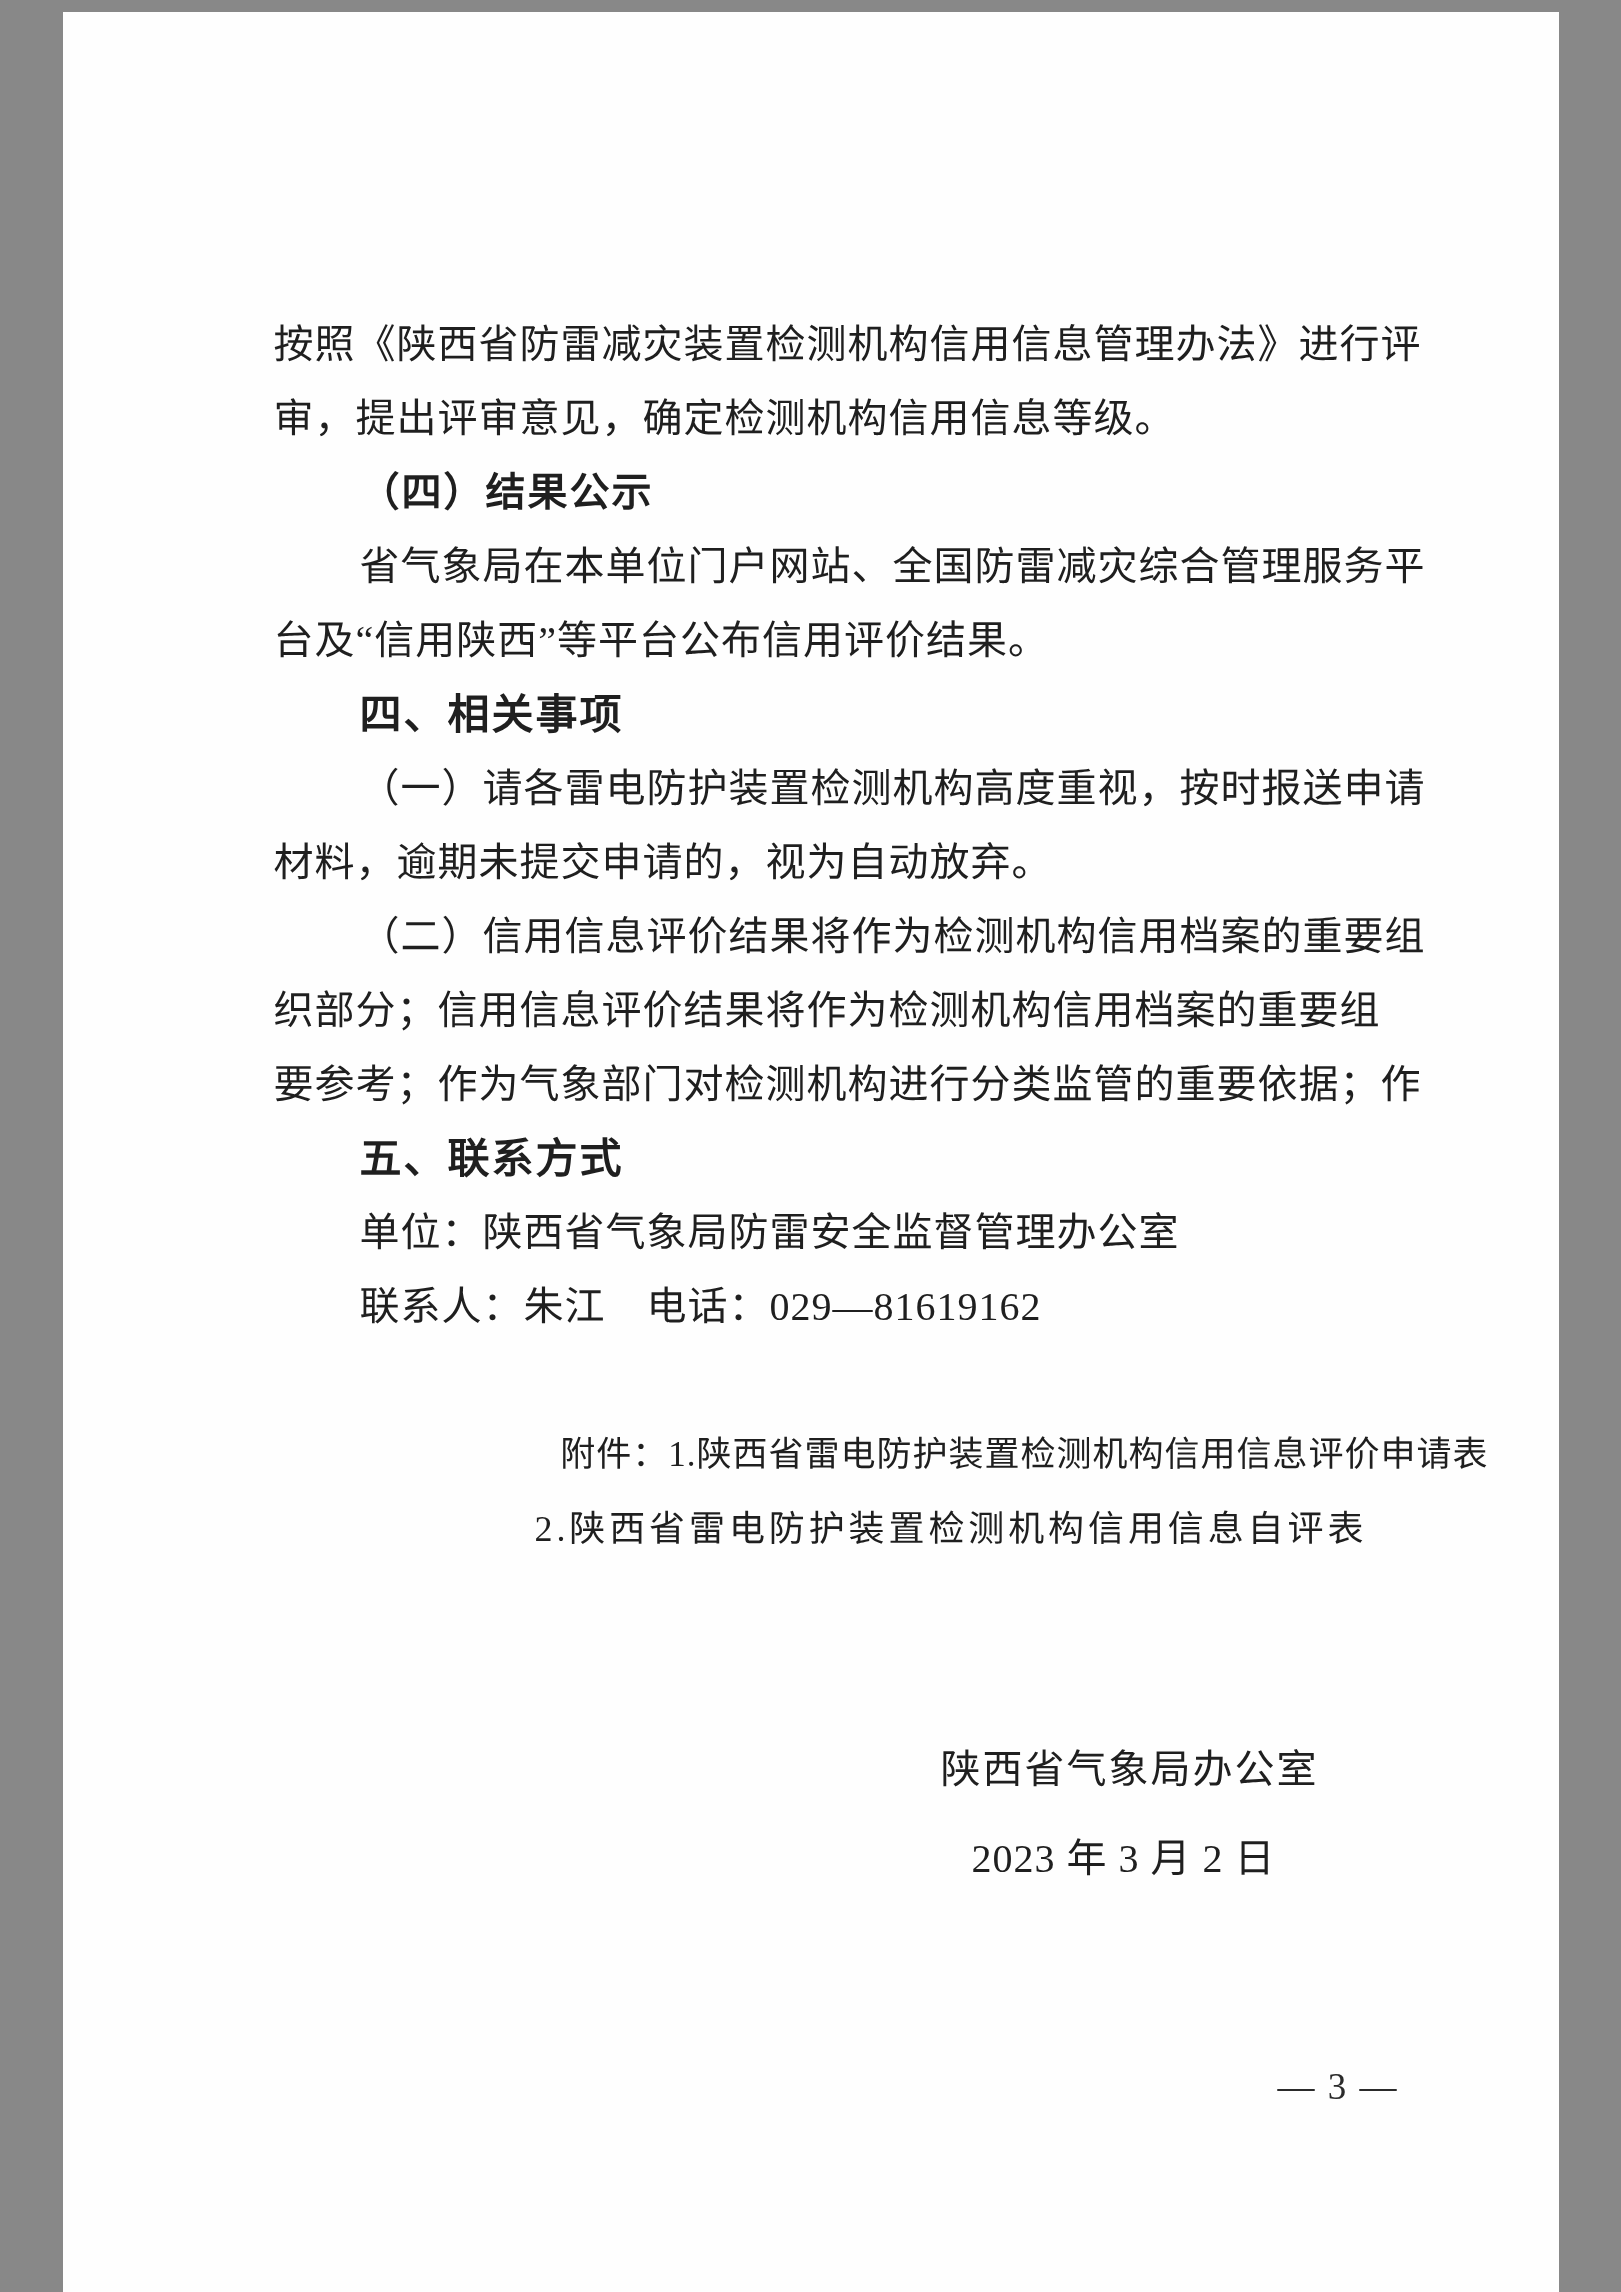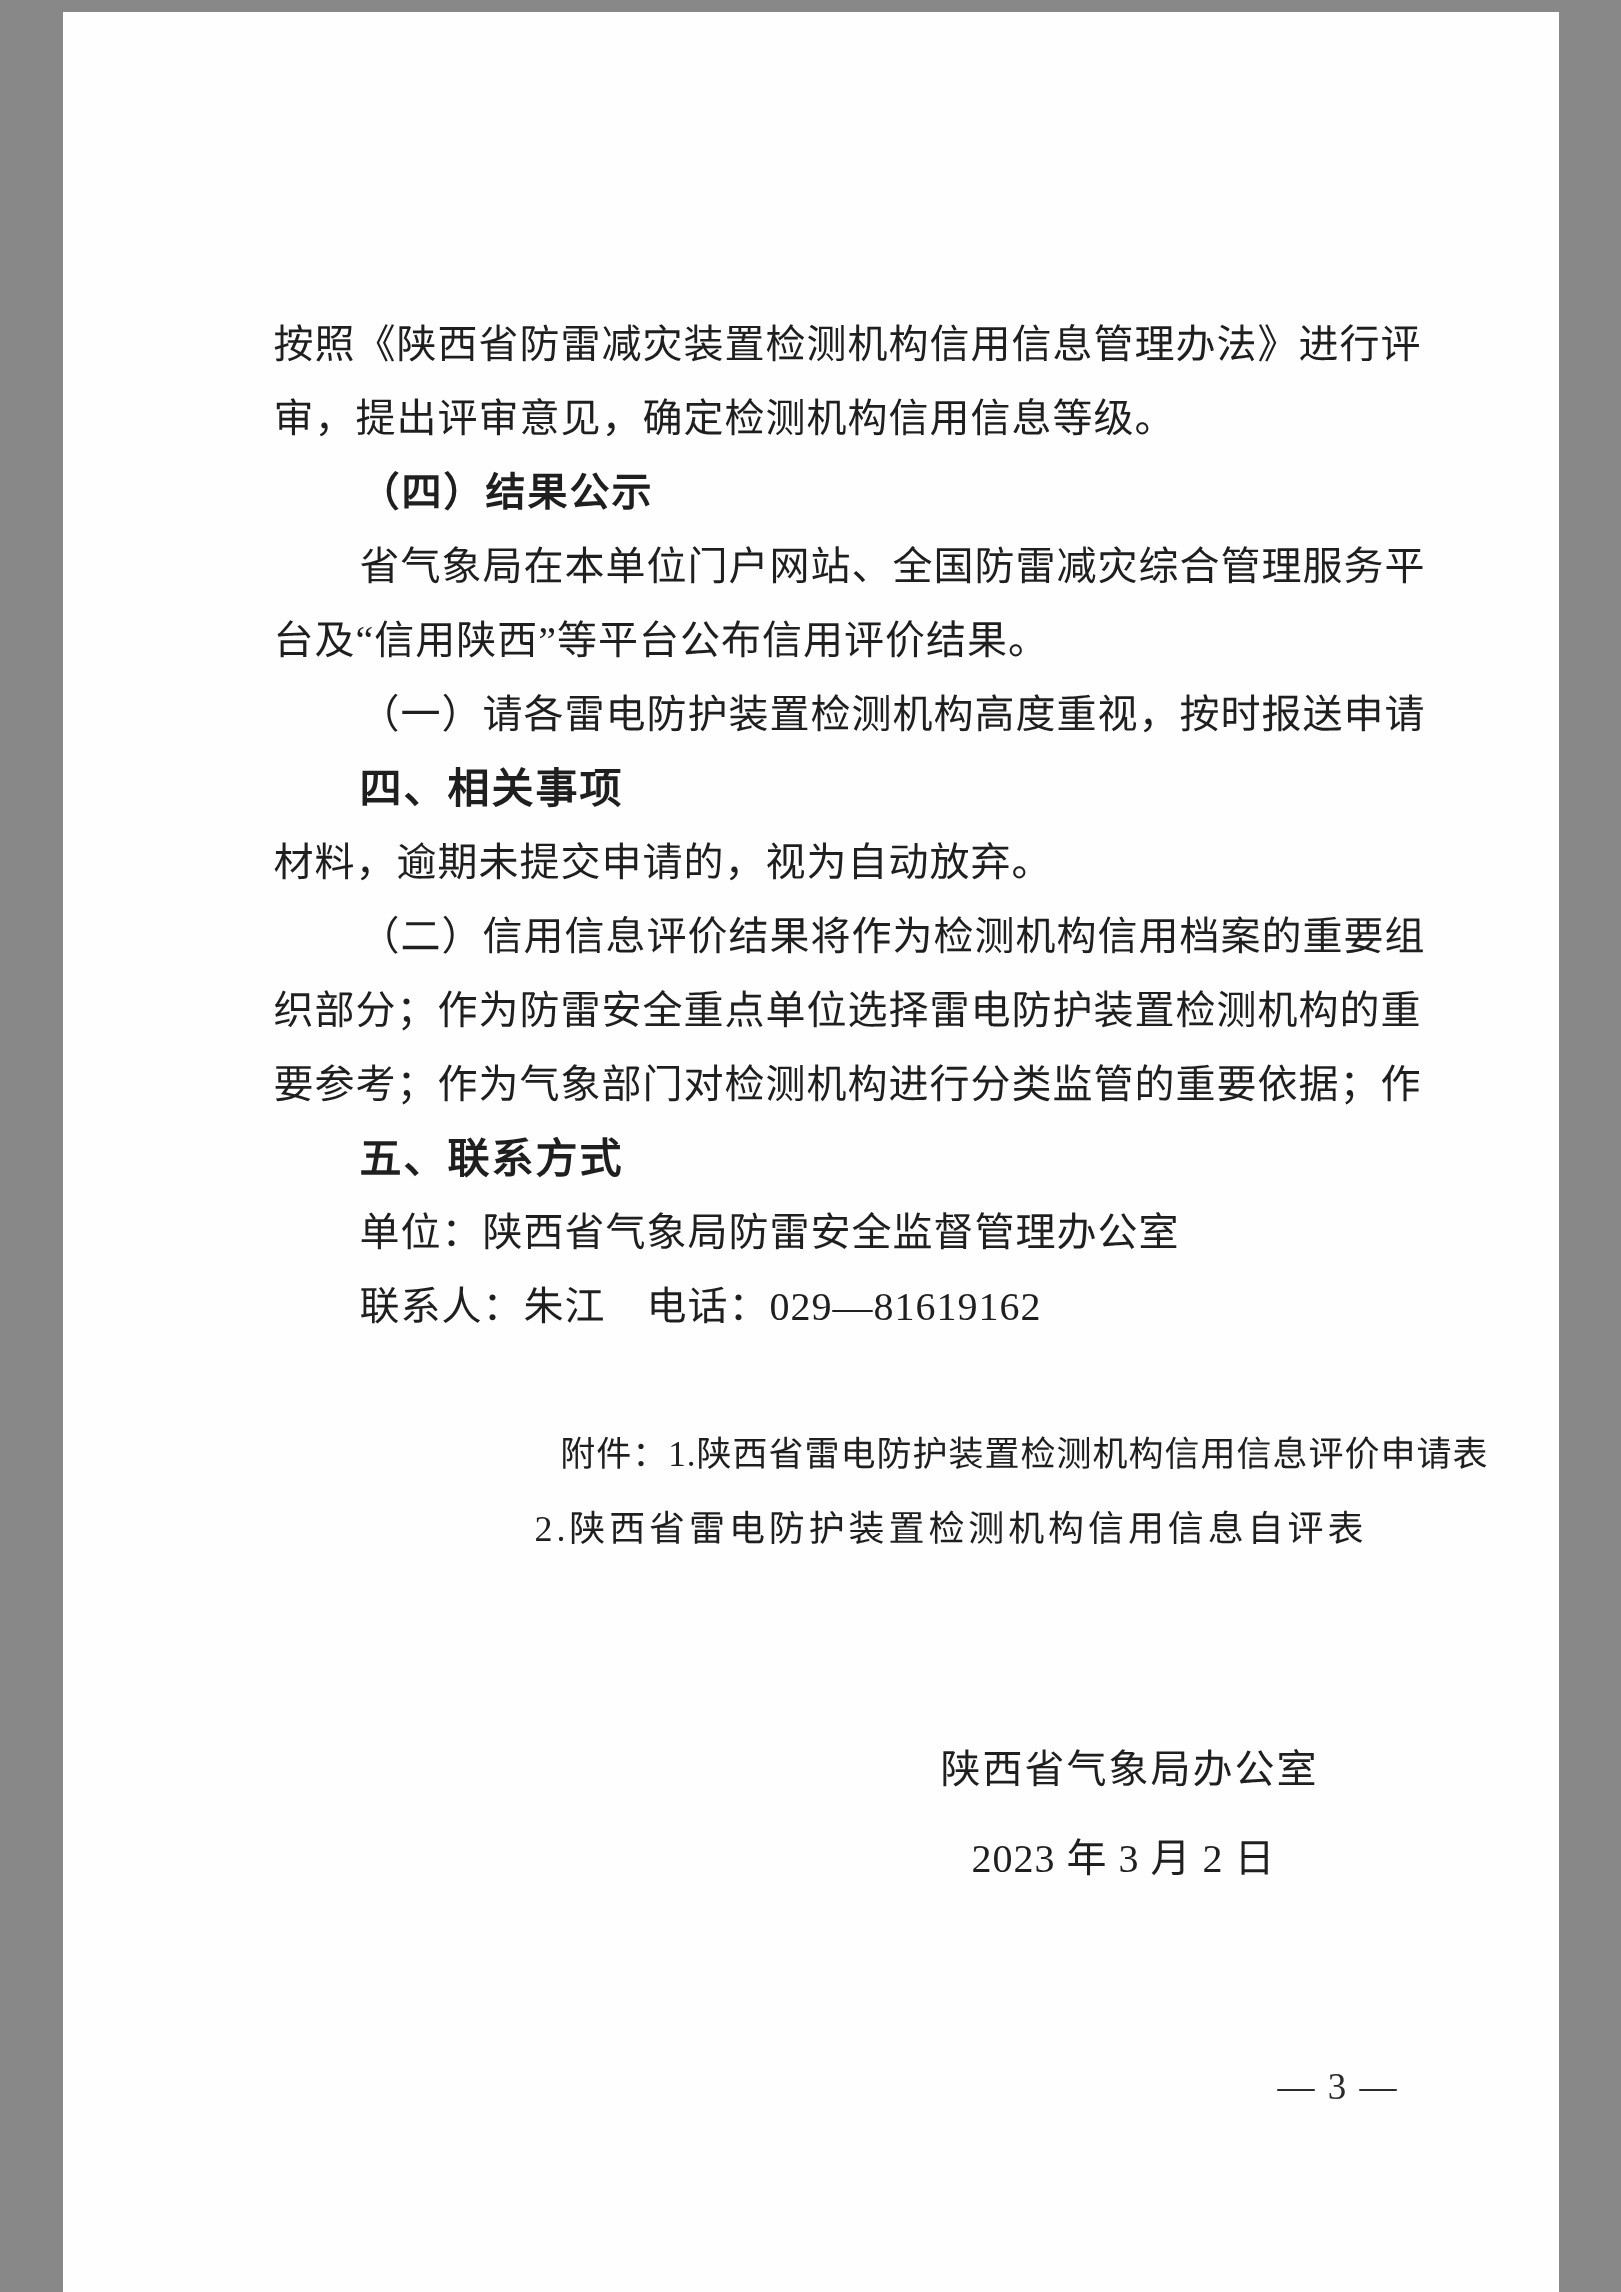--- a/index.html
+++ b/index.html
@@ -86,25 +86,25 @@
 </head>
 <body>
 
 <div class="page">
   <div class="doc">
     <div class="l">按照《陕西省防雷减灾装置检测机构信用信息管理办法》进行评</div>
     <div class="l">审，提出评审意见，确定检测机构信用信息等级。</div>
     <div class="l ind hk">（四）结果公示</div>
     <div class="l ind">省气象局在本单位门户网站、全国防雷减灾综合管理服务平</div>
     <div class="l">台及“信用陕西”等平台公布信用评价结果。</div>
+    <div class="l ind hh">四、相关事项</div>
     <div class="l ind">（一）请各雷电防护装置检测机构高度重视，按时报送申请</div>
-    <div class="l ind hh">四、相关事项</div>
     <div class="l">材料，逾期未提交申请的，视为自动放弃。</div>
     <div class="l ind">（二）信用信息评价结果将作为检测机构信用档案的重要组</div>
-    <div class="l">织部分；作为防雷安全重点单位选择雷电防护装置检测机构的重</div>
+    <div class="l">织部分；信用信息评价结果将作为检测机构信用档案的重要组</div>
     <div class="l">要参考；作为气象部门对检测机构进行分类监管的重要依据；作</div>
     <div class="l ind hh">五、联系方式</div>
     <div class="l ind">单位：陕西省气象局防雷安全监督管理办公室</div>
     <div class="l ind">联系人：朱江　电话：029—81619162</div>
 
     <div class="l att1">附件：1.陕西省雷电防护装置检测机构信用信息评价申请表</div>
     <div class="l att2">2.陕西省雷电防护装置检测机构信用信息自评表</div>
 
     <div class="l sig-org">陕西省气象局办公室</div>
     <div class="l sig-date">2023 年 3 月 2 日</div>

